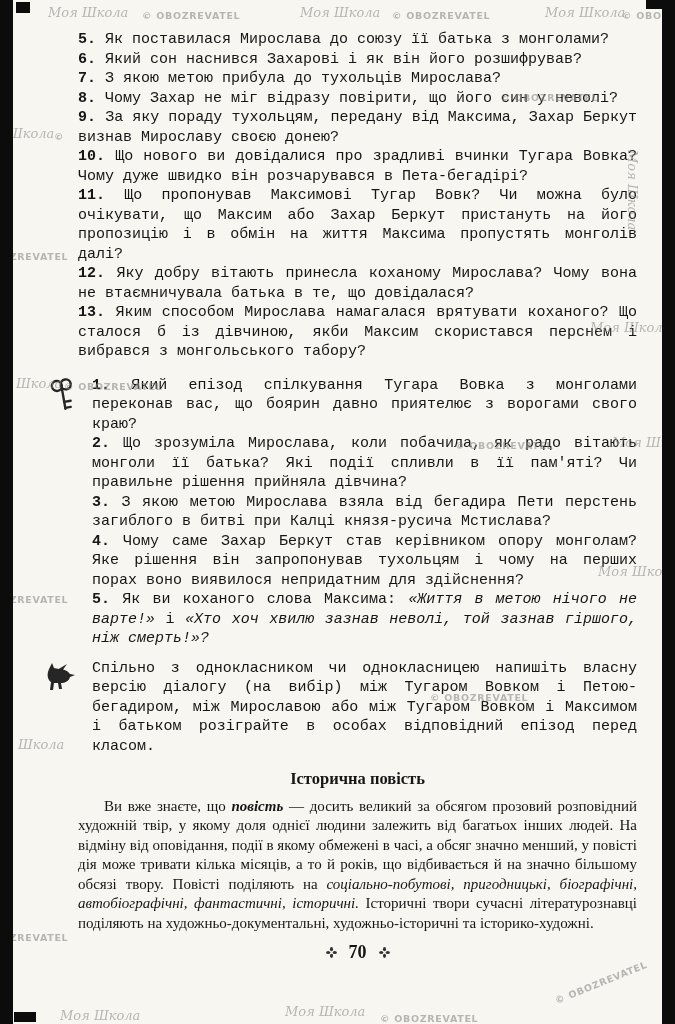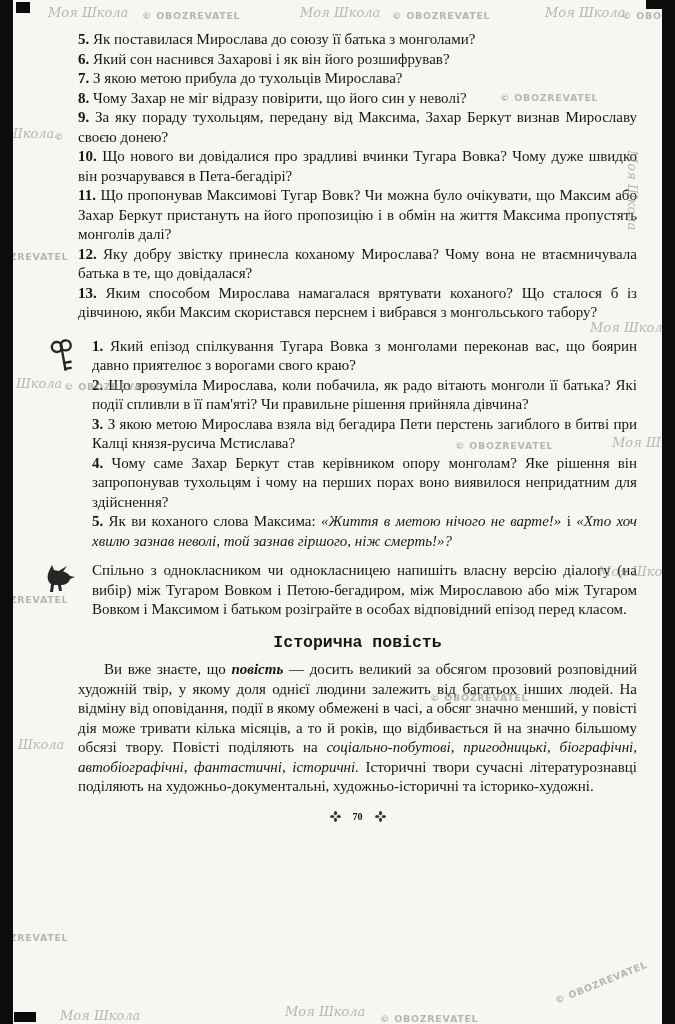--- a/index.html
+++ b/index.html
@@ -12,37 +12,37 @@
   }
   .edge-left  { position:absolute; left:0;  top:0; width:13px; height:1024px; background:#0c0c0c; z-index:30; }
   .edge-right { position:absolute; right:0; top:0; width:13px; height:1024px; background:#0c0c0c; z-index:30; }
   .corner { position:absolute; background:#0c0c0c; z-index:31; }
   .corner.tl { left:16px; top:2px;    width:14px; height:11px; }
   .corner.tr { right:13px; top:0;     width:16px; height:9px;  }
   .corner.bl { left:14px; bottom:2px; width:22px; height:10px; }
 
   .content { position:relative; z-index:10; padding:30px 38px 0 78px; }
 
-  .q { text-align:justify; }
+  .q { text-align:justify;font-family:Liberation Mono, monospace; }
   .qnum { font-weight:bold; }
   .b { font-weight:bold;font-style:italic; }
   .i { font-style:italic; }
 
   .iconblock { position:relative; margin-left:14px; }
   .iconblock.analysis { margin-top:14px; }
   .iconblock.task { margin-top:10px; }
   .margin-icon { position:absolute; top:1px; }
   .margin-icon.key { left:-42px; transform:rotate(-10deg); }
   .margin-icon.pegasus { left:-48px; }
 
-  .section-title { text-align:center; font-weight:bold; font-size:16.5px; margin:13px 0 8px;font-family:Liberation Mono, monospace; }
+  .section-title { text-align:center; font-weight:bold; font-size:16.5px; margin:13px 0 8px; }
   .para { text-align:justify; text-indent:26px; }
 
   .footer { display:flex; justify-content:center; align-items:center; gap:12px; margin-top:10px; }
-  .pagenum { font-weight:bold; font-size:10px; }
+  .pagenum { font-weight:bold; font-size:18px; }
   .orn { display:inline-flex; }
 
   .wm-layer { position:absolute; inset:0; z-index:20; pointer-events:none; }
   .wm { position:absolute; white-space:nowrap; transform-origin:0 0; }
   .wm.school { font-family:"DejaVu Serif", serif; font-style:italic; font-size:13px; color:#8a8a8a; opacity:.6; }
   .wm.brand  { font-family:"DejaVu Sans", sans-serif; font-weight:bold; font-size:9.5px; letter-spacing:.7px; color:#8a8a8a; opacity:.6; }
 </style>
 </head>
 <body>
 
@@ -51,21 +51,21 @@
   <div class="content">
 
     <div class="qlist">
         <p class="q"><span class="qnum">5.</span>&nbsp;<span>Як поставилася Мирослава до союзу її батька з монголами?</span></p>
         <p class="q"><span class="qnum">6.</span>&nbsp;<span>Який сон наснився Захарові і як він його розшифрував?</span></p>
         <p class="q"><span class="qnum">7.</span>&nbsp;<span>З якою метою прибула до тухольців Мирослава?</span></p>
         <p class="q"><span class="qnum">8.</span>&nbsp;<span>Чому Захар не міг відразу повірити, що його син у неволі?</span></p>
         <p class="q"><span class="qnum">9.</span>&nbsp;<span>За яку пораду тухольцям, передану від Максима, Захар Беркут визнав Мирославу своєю донею?</span></p>
         <p class="q"><span class="qnum">10.</span>&nbsp;<span>Що нового ви довідалися про зрадливі вчинки Тугара Вовка? Чому дуже швидко він розчарувався в Пета-бегадірі?</span></p>
         <p class="q"><span class="qnum">11.</span>&nbsp;<span>Що пропонував Максимові Тугар Вовк? Чи можна було очікувати, що Максим або Захар Беркут пристануть на його пропозицію і в обмін на життя Максима пропустять монголів далі?</span></p>
-        <p class="q"><span class="qnum">12.</span>&nbsp;<span>Яку добру звістку принесла коханому Мирослава? Чому вона не втаємничувала батька в те, що довідалася?</span></p>
+        <p class="q"><span class="qnum">12.</span>&nbsp;<span>Яку добру вітають принесла коханому Мирослава? Чому вона не втаємничувала батька в те, що довідалася?</span></p>
         <p class="q"><span class="qnum">13.</span>&nbsp;<span>Яким способом Мирослава намагалася врятувати коханого? Що сталося б із дівчиною, якби Максим скористався перснем і вибрався з монгольського табору?</span></p>
       </div>
 
     <div class="iconblock analysis">
       <span class="margin-icon key">
         <svg width="27" height="36" viewBox="0 0 27 36" aria-hidden="true">
           <g fill="none" stroke="#262626" stroke-width="2.4" stroke-linecap="round">
             <circle cx="9" cy="8" r="5"></circle>
             <circle cx="18" cy="8" r="5"></circle>
             <path d="M13.5 12 L13.5 32"></path>

